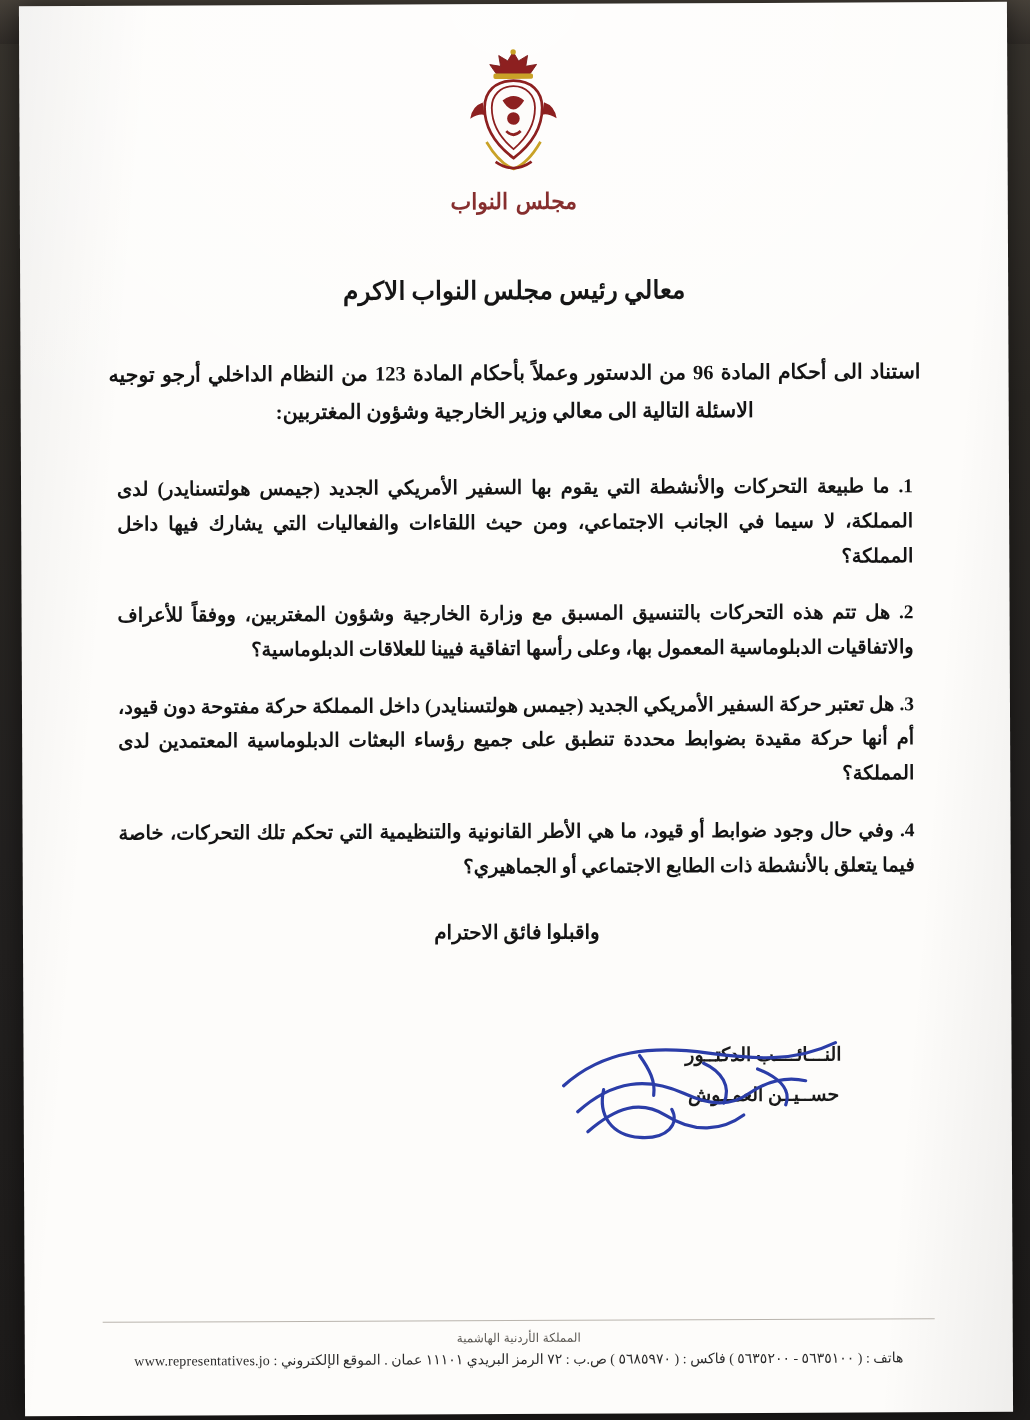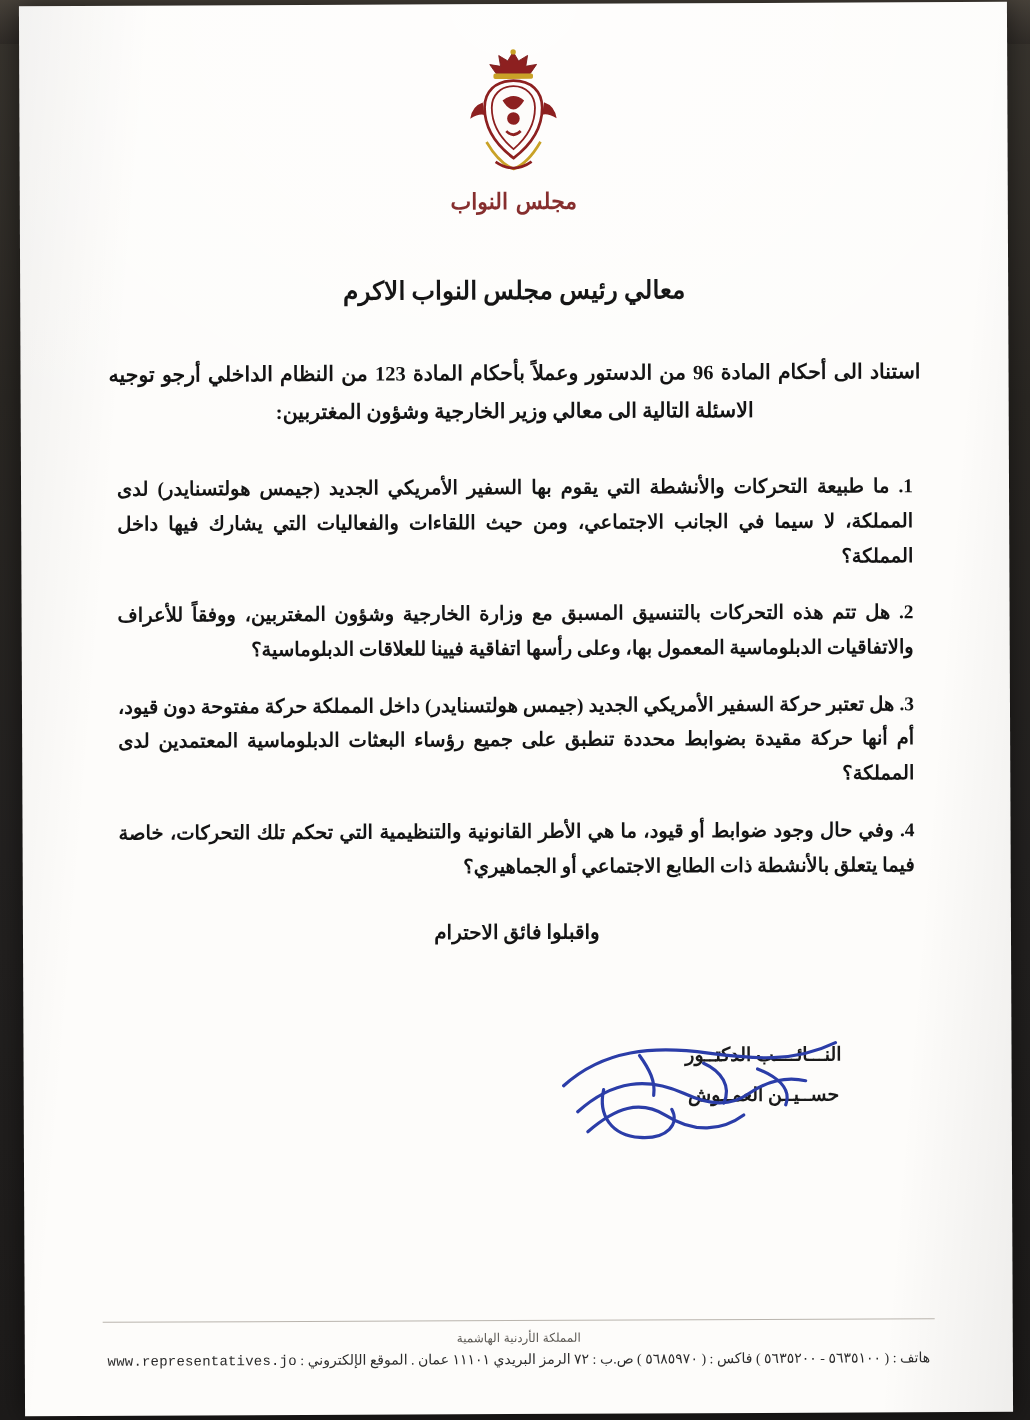--- a/index.html
+++ b/index.html
@@ -170,21 +170,20 @@
   }
   .footer-line {
     font-size: 14px;
     color: #2b2b2b;
     letter-spacing: .2px;
     direction: rtl;
   }
   .footer-line .ltr {
     direction: ltr;
     unicode-bidi: isolate;
-    font-family: Liberation Mono, monospace;
   }
 </style>
 </head>
 <body>
 
 <div id="desk"></div>
 
 <div id="paper">
   <div class="sheet-inner">
 

